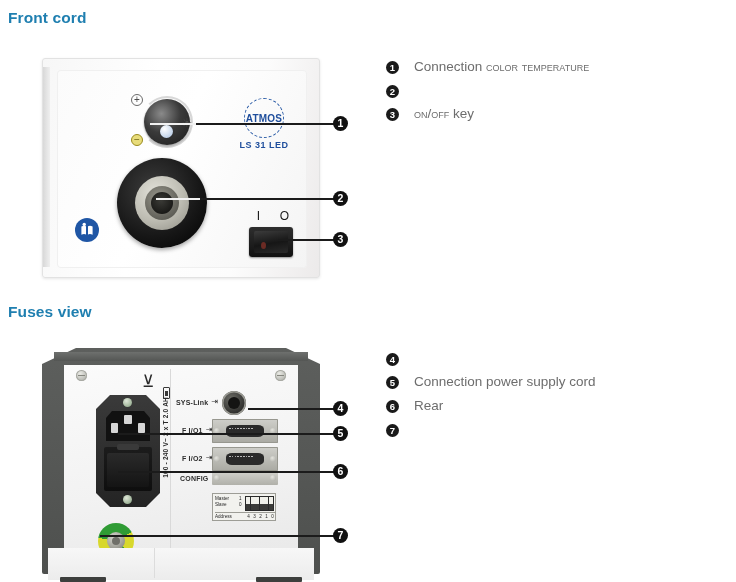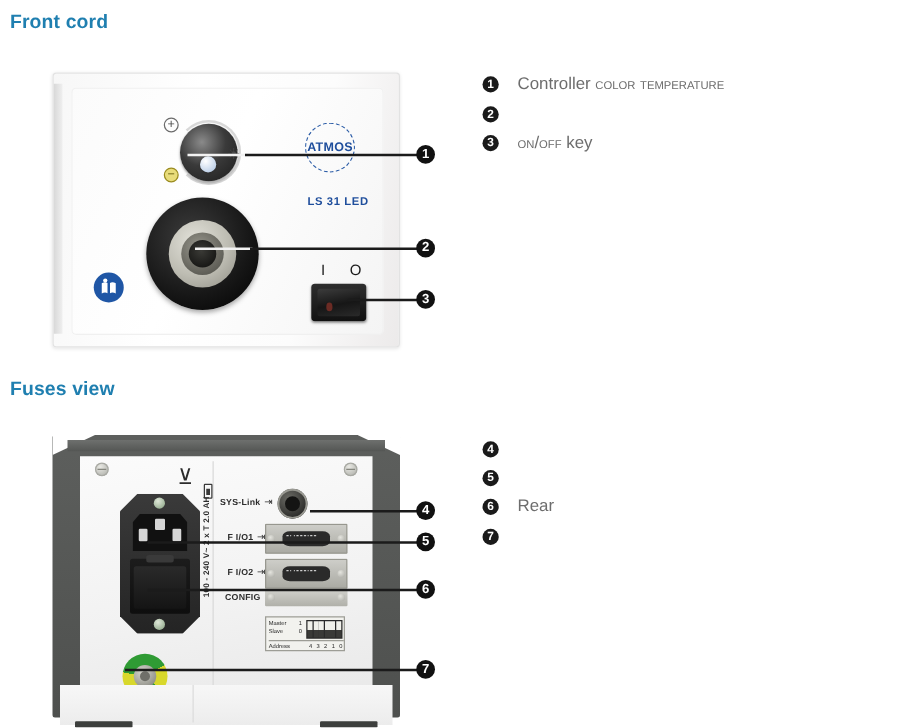--- a/index.html
+++ b/index.html
@@ -132,35 +132,35 @@
     color:#4a4a4a;
     font-size:10px;
     line-height:10px;
     text-align:center;
   }
   #sym-plus  { left:4px;  top:2px;  }
   #sym-minus { left:4px;  top:42px; border-color:#9a8b1f; background:#e8dc7a; color:#6b6212; }
   #sym-sun   { left:54px; top:26px; border:none; color:#4a4a4a; font-size:12px; }
 
   
-  #atmos-logo { position:absolute; left:176px; top:28px; width:62px; text-align:right; }
+  #atmos-logo { position:absolute; left:176px; top:28px; width:62px; text-align:center; }
   #atmos-circle {
     width:40px; height:40px; margin:0 auto;
     border-radius:50%;
     border:1.4px dashed #2f5fa8;
     position:relative;
   }
   #atmos-word {
     position:absolute; left:50%; top:50%;
     transform: translate(-50%,-50%);
     font-size:10px; font-weight:bold; color:#1f4e9c;
     letter-spacing:.2px; white-space:nowrap;
   }
   #atmos-model {
-    margin-top:18px;
+    margin-top:2px;
     font-size:9px; font-weight:bold; color:#1f4e9c; letter-spacing:.5px;
   }
 
   
   #adapter { position:absolute; left:60px; top:88px; width:90px; height:90px; }
   #adapter-outer {
     position:absolute; inset:0;
     border-radius:50%;
     background: radial-gradient(circle at 40% 35%, #3c3c3c 0%, #161616 60%, #000 100%);
     box-shadow: 0 2px 4px rgba(0,0,0,.35);
@@ -493,21 +493,21 @@
   <div class="leader" style="left:278px; top:239px; width:58px;"></div>
 
   <div class="callout" style="left:333px; top:116px;">1</div>
   <div class="callout" style="left:333px; top:191px;">2</div>
   <div class="callout" style="left:333px; top:232px;">3</div>
 
   <div class="legend" id="front-legend">
     <div class="legend-item">
       <div class="legend-num">1</div>
       <div class="legend-text">
-        <span>Controller </span><span class="sc">COLOR TEMPERATURE</span>
+        <span>Connection </span><span class="sc">COLOR TEMPERATURE</span>
       </div>
     </div>
     <div class="legend-item">
       <div class="legend-num">2</div>
     </div>
     <div class="legend-item">
       <div class="legend-num">3</div>
       <div class="legend-text">
         <span class="sc">ON/OFF</span><span> key</span>
       </div>
@@ -648,20 +648,21 @@
   <div class="callout" style="left:333px; top:426px;">5</div>
   <div class="callout" style="left:333px; top:464px;">6</div>
   <div class="callout" style="left:333px; top:528px;">7</div>
 
   <div class="legend" id="rear-legend">
     <div class="legend-item">
       <div class="legend-num">4</div>
     </div>
     <div class="legend-item">
       <div class="legend-num">5</div>
+      <div class="legend-text">Connection power supply cord</div>
     </div>
     <div class="legend-item">
       <div class="legend-num">6</div>
       <div class="legend-text">Rear</div>
     </div>
     <div class="legend-item">
       <div class="legend-num">7</div>
     </div>
   </div>
 

